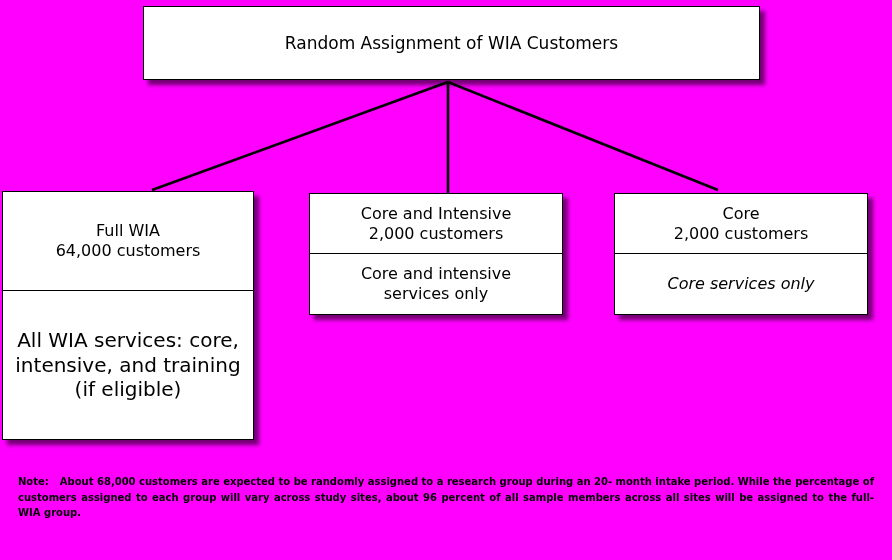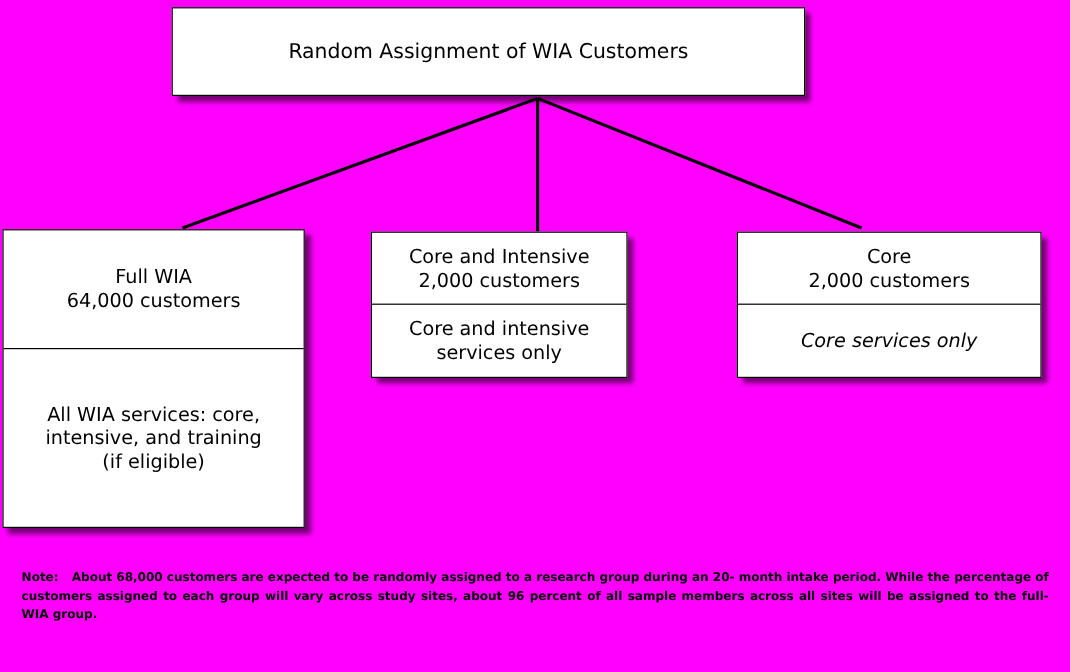--- a/index.html
+++ b/index.html
@@ -51,49 +51,49 @@
   .divider {
     height: 0;
     border-top: 1.5px solid #000000;
     margin: 0;
   }
 
   
   #box-top {
     left: 143px;
     top: 6px;
-    width: 528px;
+    width: 617px;
     height: 74px;
   }
   #box-top .cell {
     flex: 1;
     font-size: 17px;
   }
 
   
   #box-full-wia {
     left: 2px;
     top: 191px;
     width: 252px;
     height: 249px;
   }
   #box-full-wia .cell-head {
     height: 98px;
     font-size: 16px;
   }
   #box-full-wia .cell-body {
     flex: 1;
-    font-size: 16px;
+    font-size: 20px;
   }
 
   
   #box-core-intensive {
     left: 309px;
     top: 193px;
-    width: 214px;
+    width: 254px;
     height: 122px;
   }
   #box-core-intensive .cell-head {
     height: 59px;
     font-size: 16px;
   }
   #box-core-intensive .cell-body {
     flex: 1;
     font-size: 16px;
   }

